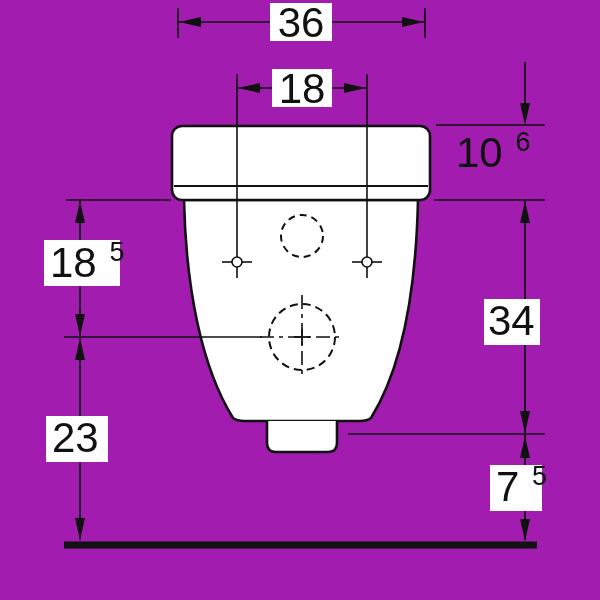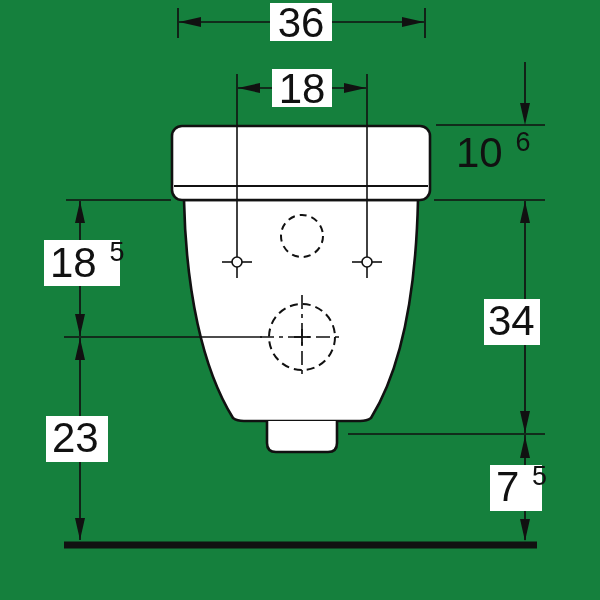--- a/index.html
+++ b/index.html
@@ -1,16 +1,16 @@
 <!DOCTYPE html>
 <html><head>
 <meta charset="utf-8">
 <style>
   html,body{margin:0;padding:0;background:#ffffff;}
-  .stage{position:relative;width:600px;height:600px;background:#15803d;overflow:hidden;
+  .stage{position:relative;width:600px;height:600px;background:#a21caf;overflow:hidden;
          font-family:"Liberation Sans", sans-serif;}
   svg{display:block;}
   .dim-text{font-family:"Liberation Sans", sans-serif;fill:#111;}
 </style>
 </head>
 <body>
 
 <div class="stage">
 <svg width="600" height="600" viewBox="0 0 600 600">
 

